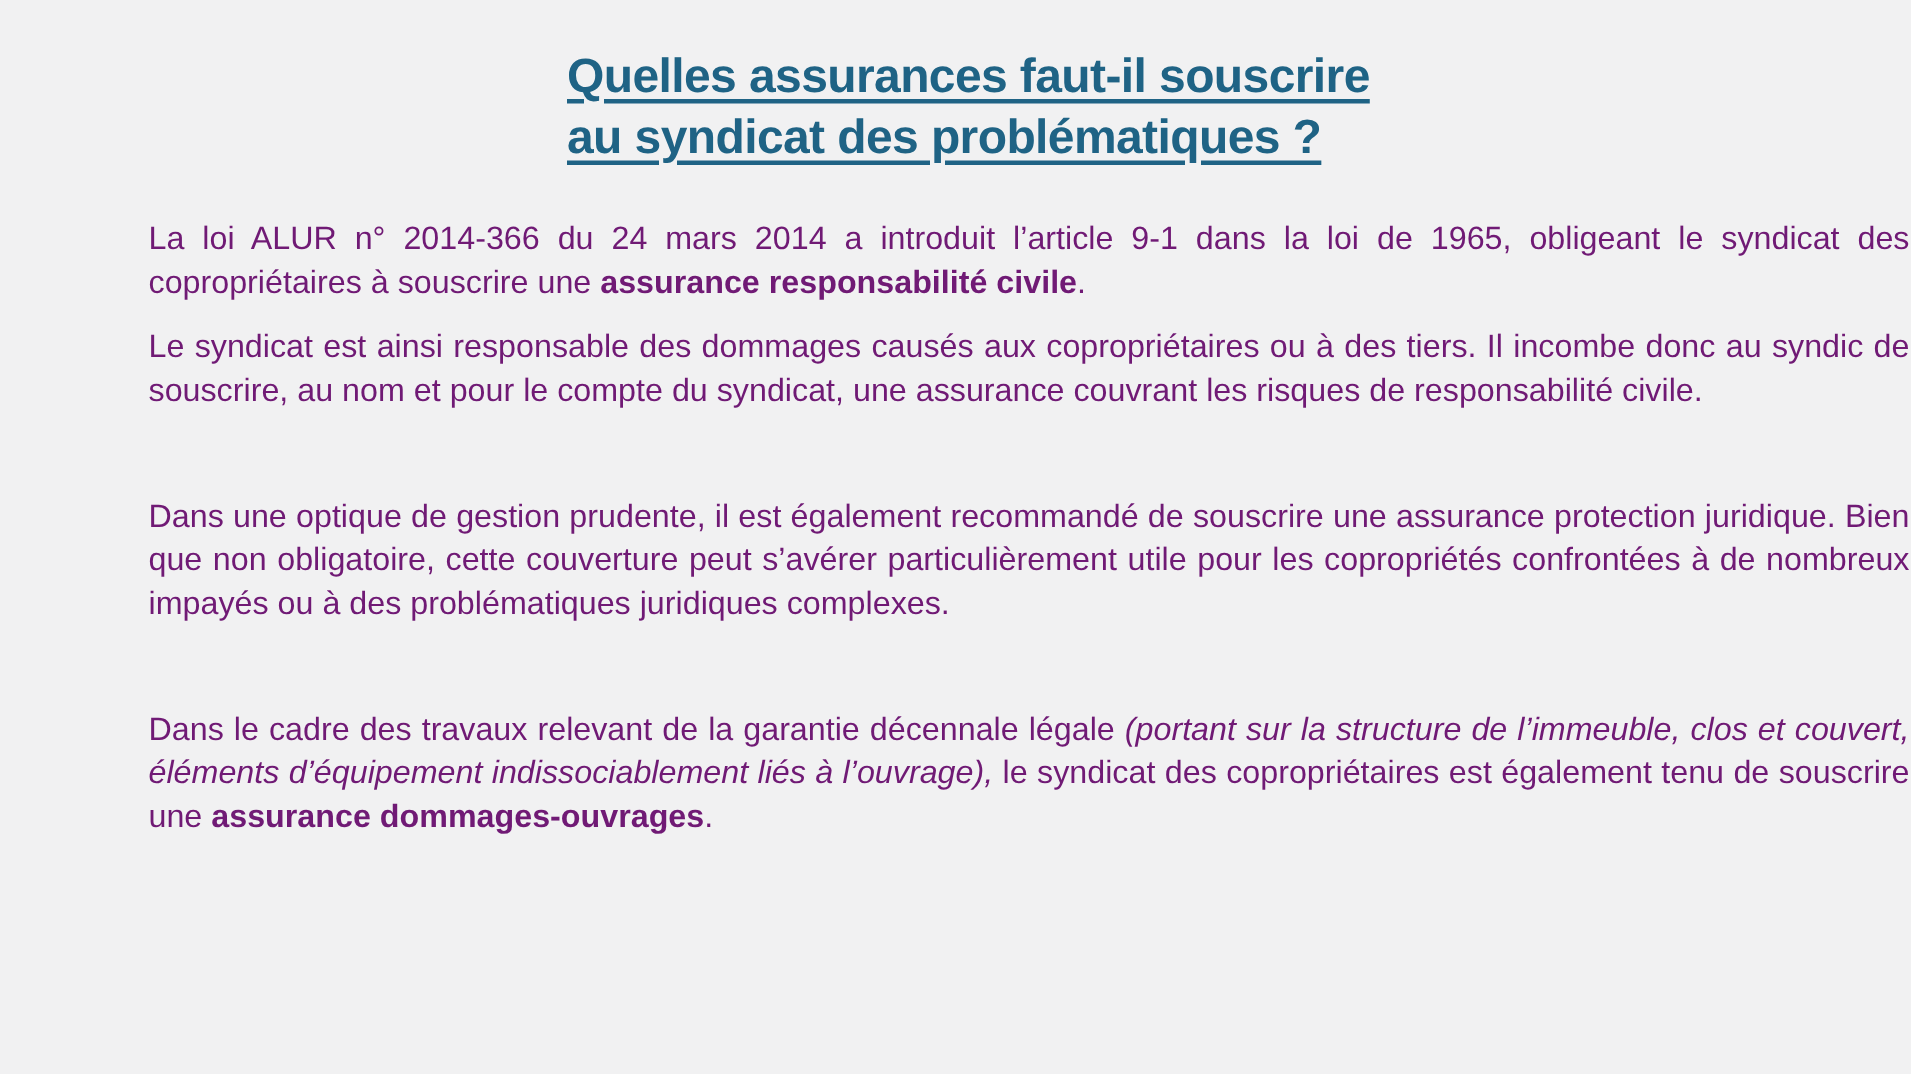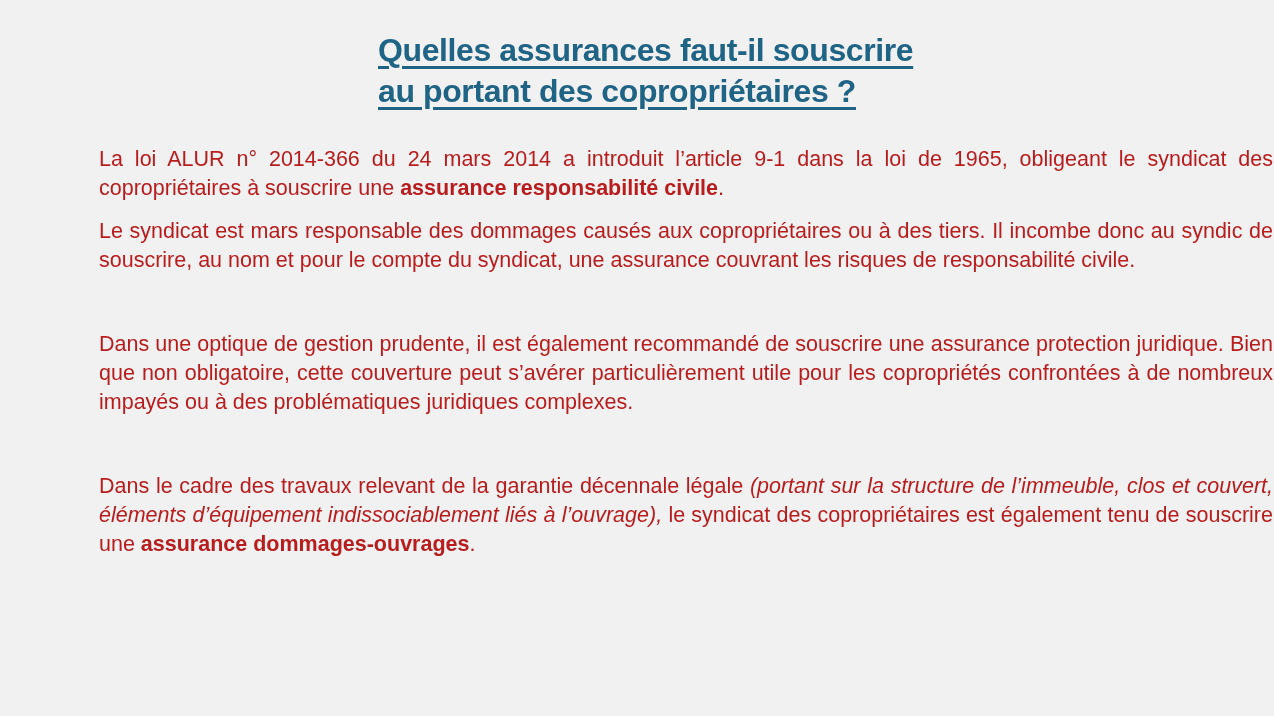--- a/index.html
+++ b/index.html
@@ -27,41 +27,41 @@
   }
   .doc-title .tline {
     text-decoration: underline;
     text-decoration-thickness: 2.5px;
     text-underline-offset: 5px;
   }
   .content {
     margin: 33px 49px 0 51px;
     font-size: 21.5px;
     line-height: 29px;
-    color: #b91c1c;
+    color: #701a75;
     text-align: justify;
   }
   .content p { margin: 0; }
   .gap-sm { margin-top: 14px !important; }
   .gap-lg { margin-top: 55px !important; }
   .b { font-weight: 700; }
   .i { font-style: italic; }
 </style>
 </head>
 <body>
 
 <div class="page">
 
-  <h1 class="doc-title"><span class="tline">Quelles assurances faut-il souscrire</span><br><span class="tline">au portant des copropriétaires ?</span></h1>
+  <h1 class="doc-title"><span class="tline">Quelles assurances faut-il souscrire</span><br><span class="tline">au syndicat des problématiques ?</span></h1>
 
   <div class="content">
 
     <p><span>La loi ALUR n° 2014-366 du 24 mars 2014 a introduit l’article 9-1 dans la loi de 1965, obligeant le syndicat des copropriétaires à souscrire une </span><span class="b">assurance responsabilité civile</span><span>.</span></p>
 
-    <p class="gap-sm"><span>Le syndicat est mars responsable des dommages causés aux copropriétaires ou à des tiers. Il incombe donc au syndic de souscrire, au nom et pour le compte du syndicat, une assurance couvrant les risques de responsabilité civile.</span></p>
+    <p class="gap-sm"><span>Le syndicat est ainsi responsable des dommages causés aux copropriétaires ou à des tiers. Il incombe donc au syndic de souscrire, au nom et pour le compte du syndicat, une assurance couvrant les risques de responsabilité civile.</span></p>
 
     <p class="gap-lg"><span>Dans une optique de gestion prudente, il est également recommandé de souscrire une assurance protection juridique. Bien que non obligatoire, cette couverture peut s’avérer particulièrement utile pour les copropriétés confrontées à de nombreux impayés ou à des problématiques juridiques complexes.</span></p>
 
     <p class="gap-lg"><span>Dans le cadre des travaux relevant de la garantie décennale légale </span><span class="i">(portant sur la structure de l’immeuble, clos et couvert, éléments d’équipement indissociablement liés à l’ouvrage),</span><span> le syndicat des copropriétaires est également tenu de souscrire une </span><span class="b">assurance dommages-ouvrages</span><span>.</span></p>
 
   </div>
 
 </div>
 
 </body></html>

